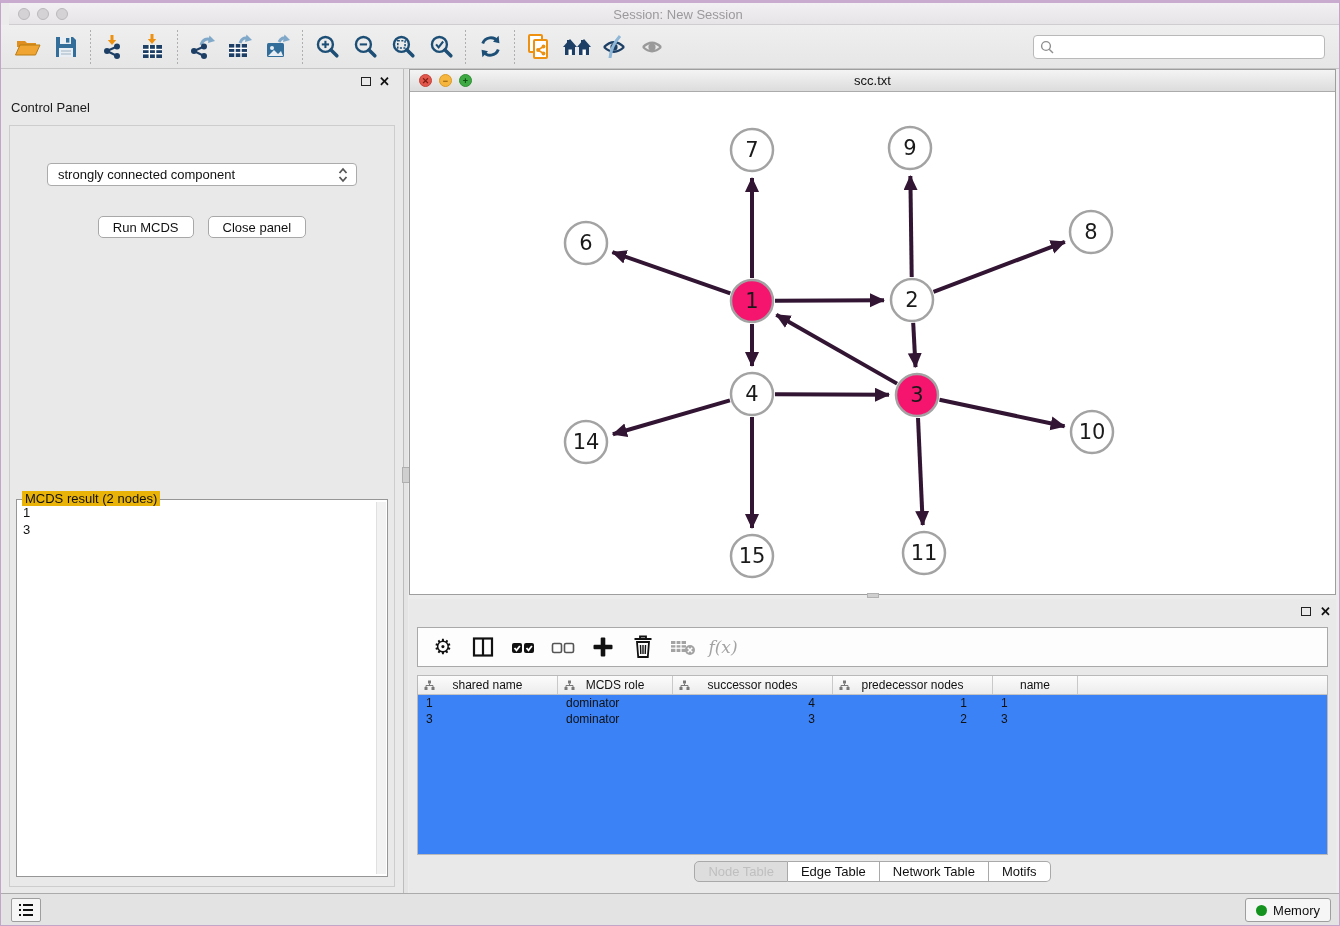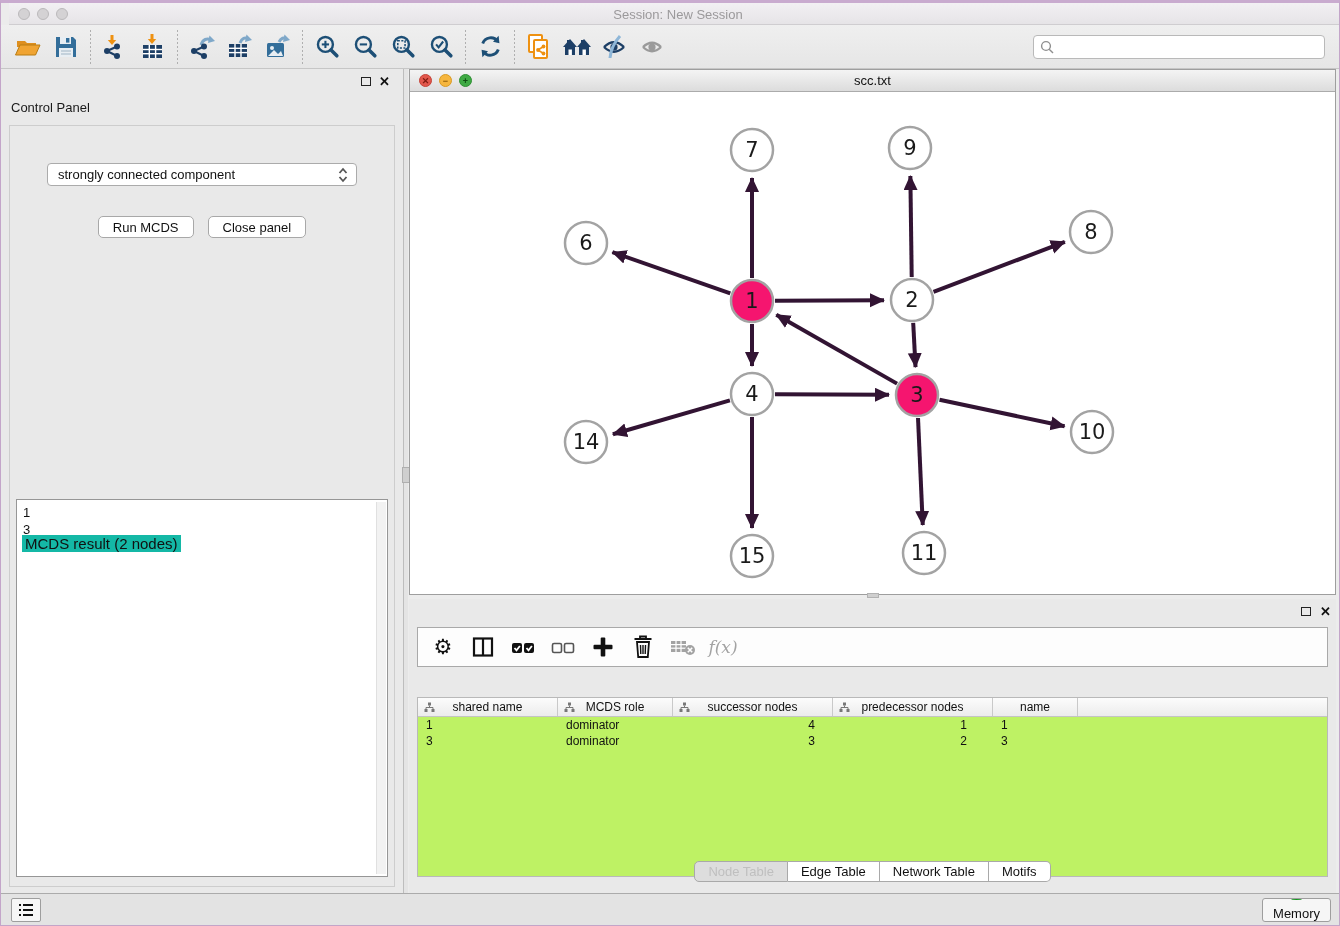--- a/index.html
+++ b/index.html
@@ -47,22 +47,22 @@
   .opt-label { position:absolute; top:15px; width:100%; text-align:center; font-size:13px; color:#111; }
   .cp-select { position:absolute; left:37px; top:37px; width:310px; height:23px; background:#fff;
                border:1px solid #ABABAB; border-radius:4px; font-size:13px; line-height:21px;
                padding-left:10px; color:#111; }
   .cp-select .stepper { position:absolute; right:8px; top:2px; }
   .btn-row { position:absolute; top:70px; width:100%; display:flex; justify-content:center; gap:14px;margin-top:20px; }
   .aq-btn { height:22px; background:#fff; border:1px solid #A8A8A8; border-radius:5px;
             font-size:13px; padding:0 14px; color:#111; font-family:"Liberation Sans",sans-serif; }
   .fieldset { position:absolute; left:6px; top:373px; width:372px; height:378px;
               border:1px solid #969696; background:#fff; }
-  .fieldset .legend { position:absolute; top:-9px; left:5px; background:#14b8a6;
-                      padding:0 3px; font-size:15px; color:#111;margin-top:44px; }
+  .fieldset .legend { position:absolute; top:-9px; left:5px; background:#eab308;
+                      padding:0 3px; font-size:13px; color:#111; }
   .result-list { position:absolute; inset:4px 12px 2px 6px; font-size:13px; color:#111; line-height:17px; }
   .result-scroll { position:absolute; right:1px; top:2px; bottom:2px; width:10px;
                    background:#F2F2F2; border-left:1px solid #E0E0E0; }
 
   
   .v-split { position:absolute; left:402px; top:66px; width:5px; height:824px; background:#E4E4E4;
              border-left:1px solid #BDBDBD; }
   .v-split .handle { position:absolute; left:-2px; top:398px; width:8px; height:16px;
                      background:#CFCFCF; border:1px solid #AFAFAF; }
 
@@ -83,42 +83,42 @@
   .net-grip { position:absolute; left:50%; bottom:-4px; width:12px; height:5px; margin-left:-6px;
               background:#CFCFCF; border:1px solid #B2B2B2; }
 
   
   .table-panel { position:absolute; left:1px; top:530px; width:927px; height:294px; background:#E9E9E9; }
   .tp-toolbar { position:absolute; left:8px; top:28px; width:911px; height:40px; background:#FDFDFD;
                 border:1px solid #A9A9A9; display:flex; align-items:center; gap:10px; padding:0 10px; }
   .tp-ico { width:30px; height:30px; display:flex; align-items:center; justify-content:center; }
   .gear-txt { font-size:21px; color:#111; font-family:"DejaVu Sans",sans-serif; line-height:1; }
   .fx-txt { font-family:"DejaVu Serif",serif; font-style:italic; font-size:17px; color:#A3A3A3; }
-  .tbl { position:absolute; left:8px; top:76px; width:911px; height:180px; background:#bef264;
-         border:1px solid #B9B9B9; font-size:12px;margin-top:22px; }
+  .tbl { position:absolute; left:8px; top:76px; width:911px; height:180px; background:#3b82f6;
+         border:1px solid #B9B9B9; font-size:12px; }
   .tbl-header { display:flex; height:19px; background:linear-gradient(#FCFCFC,#ECECEC);
                 border-bottom:1px solid #C4C4C4; }
   .th { position:relative; display:flex; align-items:center; justify-content:center;
         border-right:1px solid #C9C9C9; color:#111; }
   .th .tree { position:absolute; left:6px; top:4px; }
   .tbl-row { display:flex; height:16px; line-height:16px; color:#111; }
   .td { overflow:hidden; white-space:nowrap; }
   .td.l { padding-left:8px; text-align:left; }
   .td.r26 { padding-right:26px; text-align:right; }
   .td.r18 { padding-right:18px; text-align:right; }
   .c0{width:140px;} .c1{width:115px;} .c2{width:160px;} .c3{width:160px;} .c4{width:85px;}
   .tp-tabs { position:absolute; left:0; top:262px; width:100%; display:flex; justify-content:center; }
 
   
   .statusbar { position:absolute; left:0; top:890px; width:100%; height:33px; background:#E3E3E3;
                border-top:1px solid #ABABAB; }
   .sb-left { position:absolute; left:10px; top:4px; width:30px; height:24px; background:#F6F6F6;
              border:1px solid #9E9E9E; border-radius:2px; display:flex; align-items:center; justify-content:center; }
   .sb-mem { position:absolute; right:8px; top:4px; height:24px; background:#F6F6F6; border:1px solid #9E9E9E;
-            border-radius:3px; display:flex; align-items:center; gap:6px; padding:0 10px; font-size:13px; color:#111;flex-direction:column; }
+            border-radius:3px; display:flex; align-items:center; gap:6px; padding:0 10px; font-size:13px; color:#111; }
   .mem-dot { width:11px; height:11px; border-radius:50%; background:#14941F; }
 </style>
 </head>
 <body>
 
 <div class="app">
 
   <div class="titlebar">
     <div class="dots">
       <span class="dot"></span>

